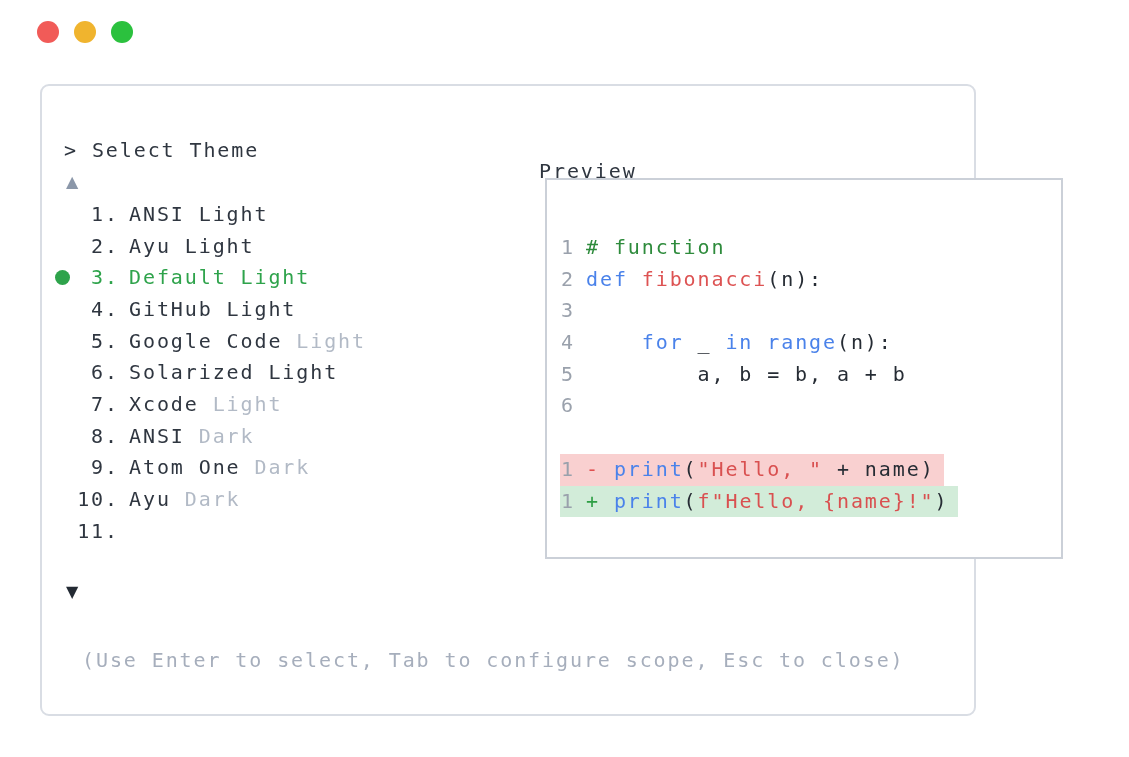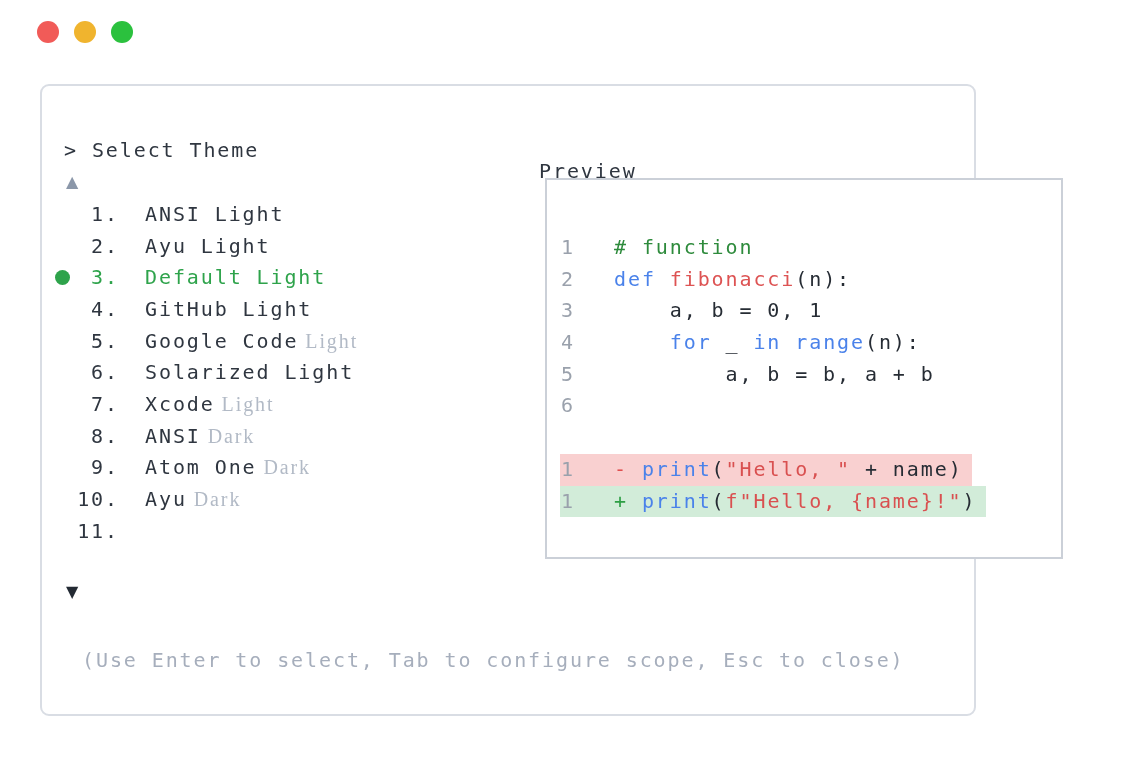--- a/index.html
+++ b/index.html
@@ -57,22 +57,22 @@
     cursor: default;
   }
   .theme-item .marker {
     width: 22px; display: flex; align-items: center;
   }
   .theme-item .dot {
     width: 15px; height: 15px; border-radius: 50%;
     background: var(--selected-green, #2ea34b);
   }
   .theme-item .num { min-width: 42px; text-align: right; white-space: pre; }
-  .theme-item .name { margin-left: 26px; white-space: pre; }
-  .theme-item .suffix-muted { color: var(--muted, #b2bac6); font-family: Liberation Serif, serif; }
+  .theme-item .name { margin-left: 10px; white-space: pre; }
+  .theme-item .suffix-muted { color: var(--muted, #b2bac6); }
   .theme-item.selected .num,
   .theme-item.selected .name { color: var(--selected-green, #2ea34b); }
 
   .footer-hint {
     position: absolute; left: 20px; top: 560px;
     line-height: 28px;
     color: var(--footer, #a6aebc);
     margin-left: 20px;
   }
 
@@ -94,21 +94,21 @@
     display: flex;
     height: 31.7px; line-height: 31.7px;
     font-size: 20px; letter-spacing: 1.9px;
     white-space: pre;
   }
   .code-line .ln {
     min-width: 15px; text-align: right;
     margin-right: 11px;
     color: var(--line-number, #9aa1ac);
   }
-  .code-line .ct { white-space: pre; margin-left: 28px; }
+  .code-line .ct { white-space: pre; }
   .code-line.del, .code-line.add { width: max-content; padding-right: 9px; }
   .code-line.del { background: var(--del-bg, #f9d0d0); }
   .code-line.add { background: var(--add-bg, #d2ecd9); }
   .spacer-line { height: 31.7px; }
 
   .tok-comment { color: var(--comment, #2e8b3c); }
   .tok-kw      { color: var(--keyword, #4a82ea); }
   .tok-fn      { color: var(--function-name, #dd5353); }
   .tok-str     { color: var(--string, #d95050); }
   .tok-pl      { color: var(--plain, #262c34); }
@@ -192,21 +192,21 @@
   <div class="scroll-arrow scroll-down">▼</div>
 
   <div class="footer-hint mono">(Use Enter to select, Tab to configure scope, Esc to close)</div>
 
   <div class="preview-label mono">Preview</div>
 
   <div class="preview-box">
     <div id="code-block">
         <div class="code-line"><span class="ln">1</span><span class="ct"><span class="tok-comment"># function</span></span></div>
         <div class="code-line"><span class="ln">2</span><span class="ct"><span class="tok-kw">def </span><span class="tok-fn">fibonacci</span><span class="tok-pl">(n):</span></span></div>
-        <div class="code-line"><span class="ln">3</span><span class="ct"><span class="tok-pl">    a, b = 0, 1</span></span></div>
+        <div class="code-line"><span class="ln">3</span></div>
         <div class="code-line"><span class="ln">4</span><span class="ct"><span class="tok-pl">    </span><span class="tok-kw">for</span><span class="tok-pl"> _ </span><span class="tok-kw">in</span><span class="tok-pl"> </span><span class="tok-kw">range</span><span class="tok-pl">(n):</span></span></div>
         <div class="code-line"><span class="ln">5</span><span class="ct"><span class="tok-pl">        a, b = b, a + b</span></span></div>
         <div class="code-line"><span class="ln">6</span></div>
         <div class="spacer-line"></div>
         <div class="code-line del"><span class="ln">1</span><span class="ct"><span class="tok-minus">- </span><span class="tok-kw">print</span><span class="tok-pl">(</span><span class="tok-str">"Hello, "</span><span class="tok-pl"> + name)</span></span></div>
         <div class="code-line add"><span class="ln">1</span><span class="ct"><span class="tok-plus">+ </span><span class="tok-kw">print</span><span class="tok-pl">(</span><span class="tok-str">f"Hello, {name}!"</span><span class="tok-pl">)</span></span></div>
       </div>
   </div>
 
 </div>

